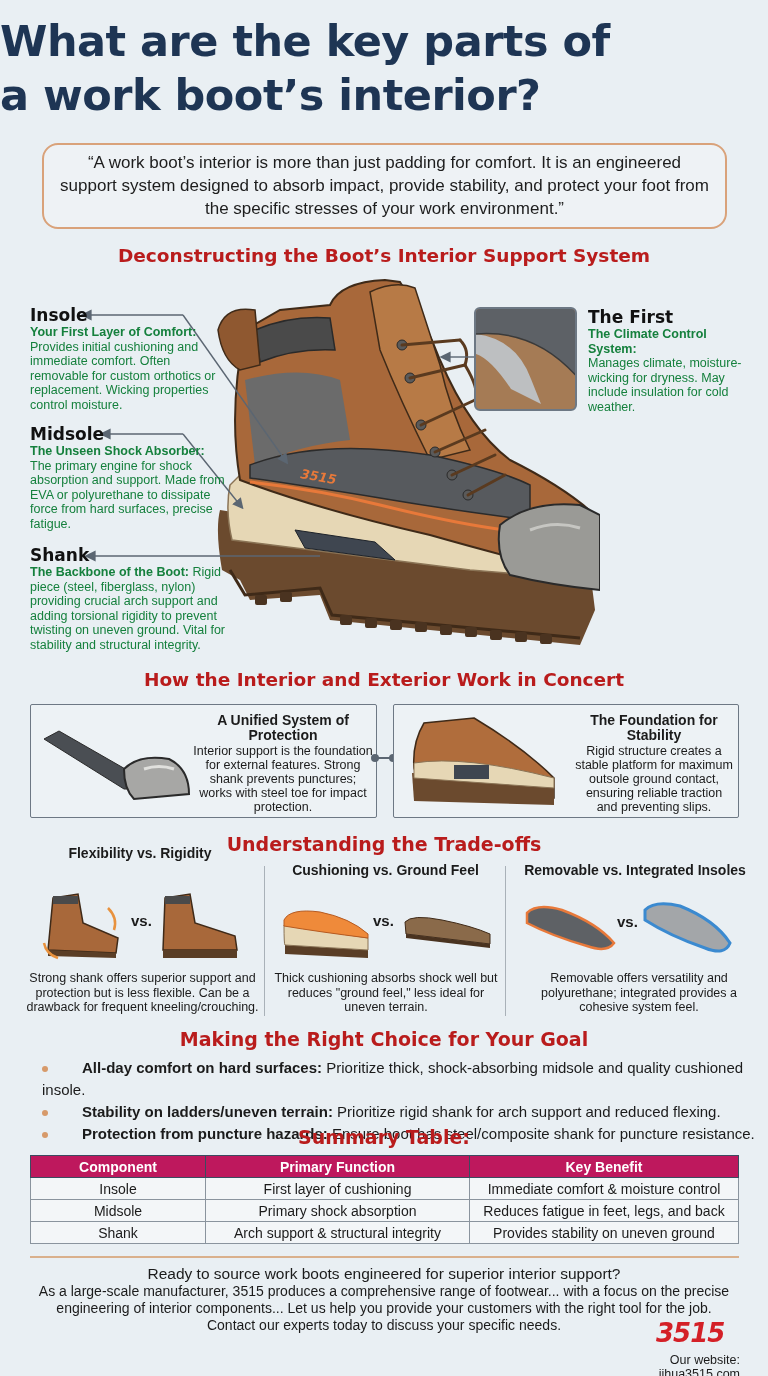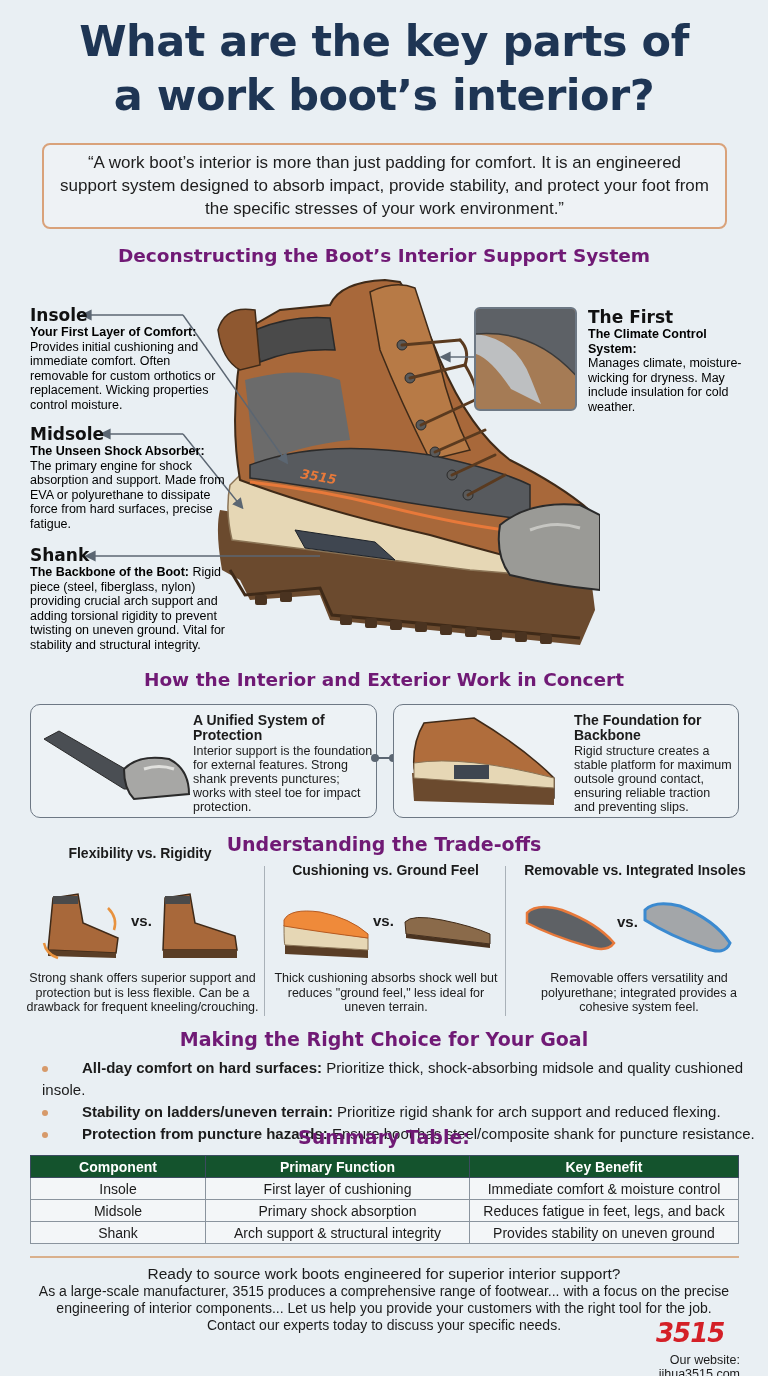--- a/index.html
+++ b/index.html
@@ -1,35 +1,35 @@
 <!DOCTYPE html>
 <html><head>
 <meta charset="utf-8">
 <style>
 *{box-sizing:border-box;margin:0;padding:0;}
 html,body{width:768px;height:1376px;overflow:hidden;}
 body{background:#e9eff3;font-family:"Liberation Sans",sans-serif;color:#1b1b1b;position:relative;}
 .abs{position:absolute;}
-.title{left:0;top:14px;width:768px;text-align:center;color:#1e3554;font-family:"DejaVu Sans",sans-serif;font-weight:bold;font-size:43px;line-height:54px;letter-spacing:-0.5px;}
-.quote{left:42px;top:143px;width:685px;height:86px;border:2px solid #d9a27a;border-radius:8px;background:#eef2f5;padding:6px 16px;text-align:center;font-size:17px;line-height:23px;color:#1d1d1d;}
-.h2{left:0;width:768px;text-align:center;font-family:"DejaVu Sans",sans-serif;font-weight:bold;color:#701a75;}
+.title{left:0;top:14px;width:768px;text-align:left;color:#1e3554;font-family:"DejaVu Sans",sans-serif;font-weight:bold;font-size:43px;line-height:54px;letter-spacing:-0.5px;}
+.quote{left:42px;top:143px;width:685px;height:86px;border:2px solid #d9a27a;border-radius:16px;background:#eef2f5;padding:6px 16px;text-align:center;font-size:17px;line-height:23px;color:#1d1d1d;}
+.h2{left:0;width:768px;text-align:center;font-family:"DejaVu Sans",sans-serif;font-weight:bold;color:#b91c1c;}
 .part-title{font-family:"DejaVu Sans",sans-serif;font-weight:bold;font-size:17px;color:#111;}
 .part-sub{font-weight:bold;font-size:12.5px;}
-.part-text{font-size:12.5px;line-height:14.5px;color:#000000;}
-.card{border:1.5px solid #6d7884;border-radius:10px;background:#edf2f5;}
+.part-text{font-size:12.5px;line-height:14.5px;color:#15803d;}
+.card{border:1.5px solid #6d7884;border-radius:2px;background:#edf2f5;text-align:center;}
 .card-title{font-weight:bold;font-size:14px;line-height:15px;}
 .card-text{font-size:12.5px;line-height:14px;margin-top:1px;}
 .to-title{font-weight:bold;font-size:14px;text-align:center;}
 .to-text{font-size:12.5px;line-height:14.5px;text-align:center;}
 .vs{font-weight:bold;font-size:15px;}
 .goal{font-size:15px;line-height:22px;}
 .goal b{font-weight:bold;margin-left:26px;}
 .bullet{display:inline-block;width:6px;height:6px;border-radius:50%;background:#d79a6a;margin-right:8px;vertical-align:middle;}
 table{border-collapse:collapse;font-size:14px;}
-th{background:#14532d;color:#fff;font-weight:bold;height:22px;border:1px solid #3c4b60;}
+th{background:#be185d;color:#fff;font-weight:bold;height:22px;border:1px solid #3c4b60;}
 td{text-align:center;height:22px;border:1px solid #8a949e;background:#f3f6f8;}
 .cta-title{font-weight:normal;font-size:15.5px;}
 .cta-text{font-size:14px;line-height:17px;}
 </style>
 </head>
 <body>
 
 <div class="abs title">
   <div>What are the key parts of</div>
   <div>a work boot’s interior?</div>
@@ -158,21 +158,21 @@
 <div class="abs" style="left:371px;top:754px;width:8px;height:8px;border-radius:50%;background:#5b6672;"></div>
 <div class="abs" style="left:389px;top:754px;width:8px;height:8px;border-radius:50%;background:#5b6672;"></div>
 <div class="abs card" style="left:393px;top:704px;width:346px;height:114px;">
   <svg class="abs" style="left:10px;top:8px;" width="160" height="100" viewBox="0 0 160 100">
     <path d="M10 55 Q8 30 20 10 L70 5 Q120 35 150 65 L150 85 L20 85 Z" fill="#b06d3c" stroke="#3f2a18" stroke-width="1.5"></path>
     <path d="M8 60 L150 68 L150 92 L10 88 Z" fill="#6b4a2e"></path>
     <path d="M10 50 Q60 42 150 65 L150 75 Q80 70 10 65 Z" fill="#e6d7b5" stroke="#8a7355" stroke-width="1"></path>
     <rect x="50" y="52" width="35" height="14" fill="#3f4650"></rect>
   </svg>
   <div class="abs" style="left:180px;top:8px;width:160px;">
-    <div class="card-title">The Foundation for Backbone</div>
+    <div class="card-title">The Foundation for Stability</div>
     <div class="card-text">Rigid structure creates a stable platform for maximum outsole ground contact, ensuring reliable traction and preventing slips.</div>
   </div>
 </div>
 
 <div class="abs h2" style="top:833px;font-size:19px;">Understanding the Trade-offs</div>
 <div class="abs" style="left:264px;top:866px;width:1px;height:150px;background:#a9b1b8;"></div>
 <div class="abs" style="left:505px;top:866px;width:1px;height:150px;background:#a9b1b8;"></div>
 
 <div class="abs to-title" style="left:20px;top:845px;width:240px;">Flexibility vs. Rigidity</div>
 <svg class="abs" style="left:38px;top:888px;" width="90" height="75" viewBox="0 0 90 75">

